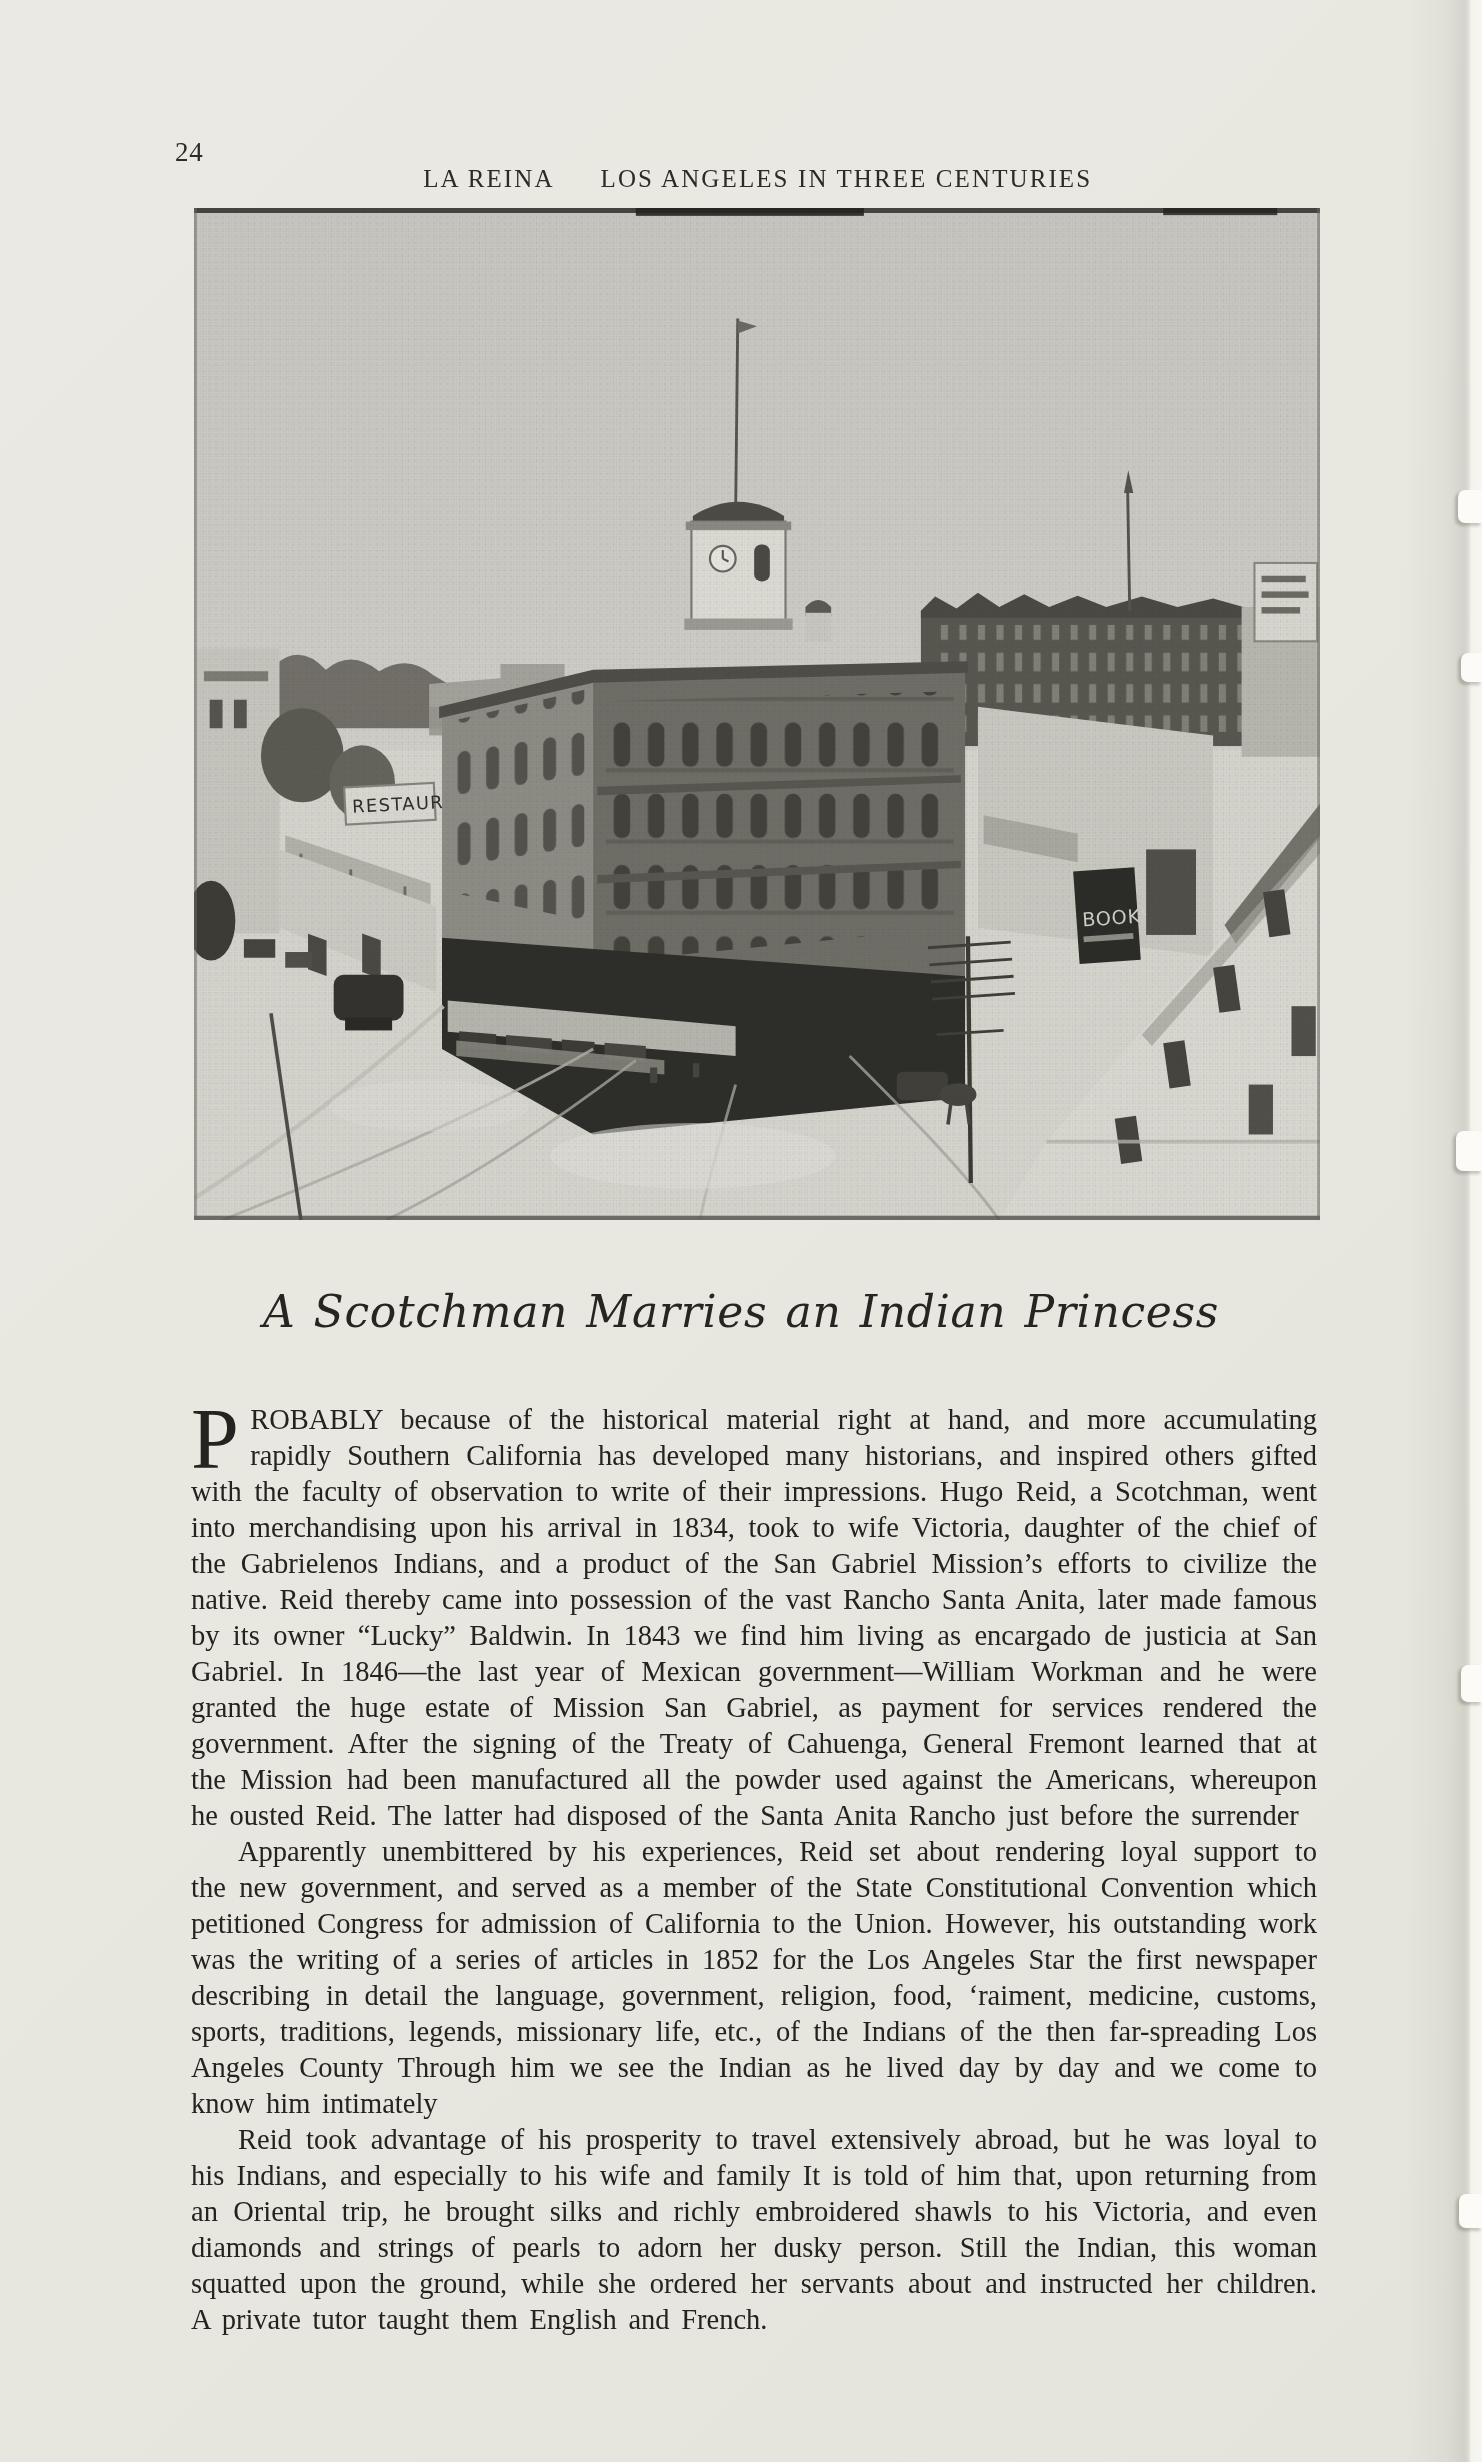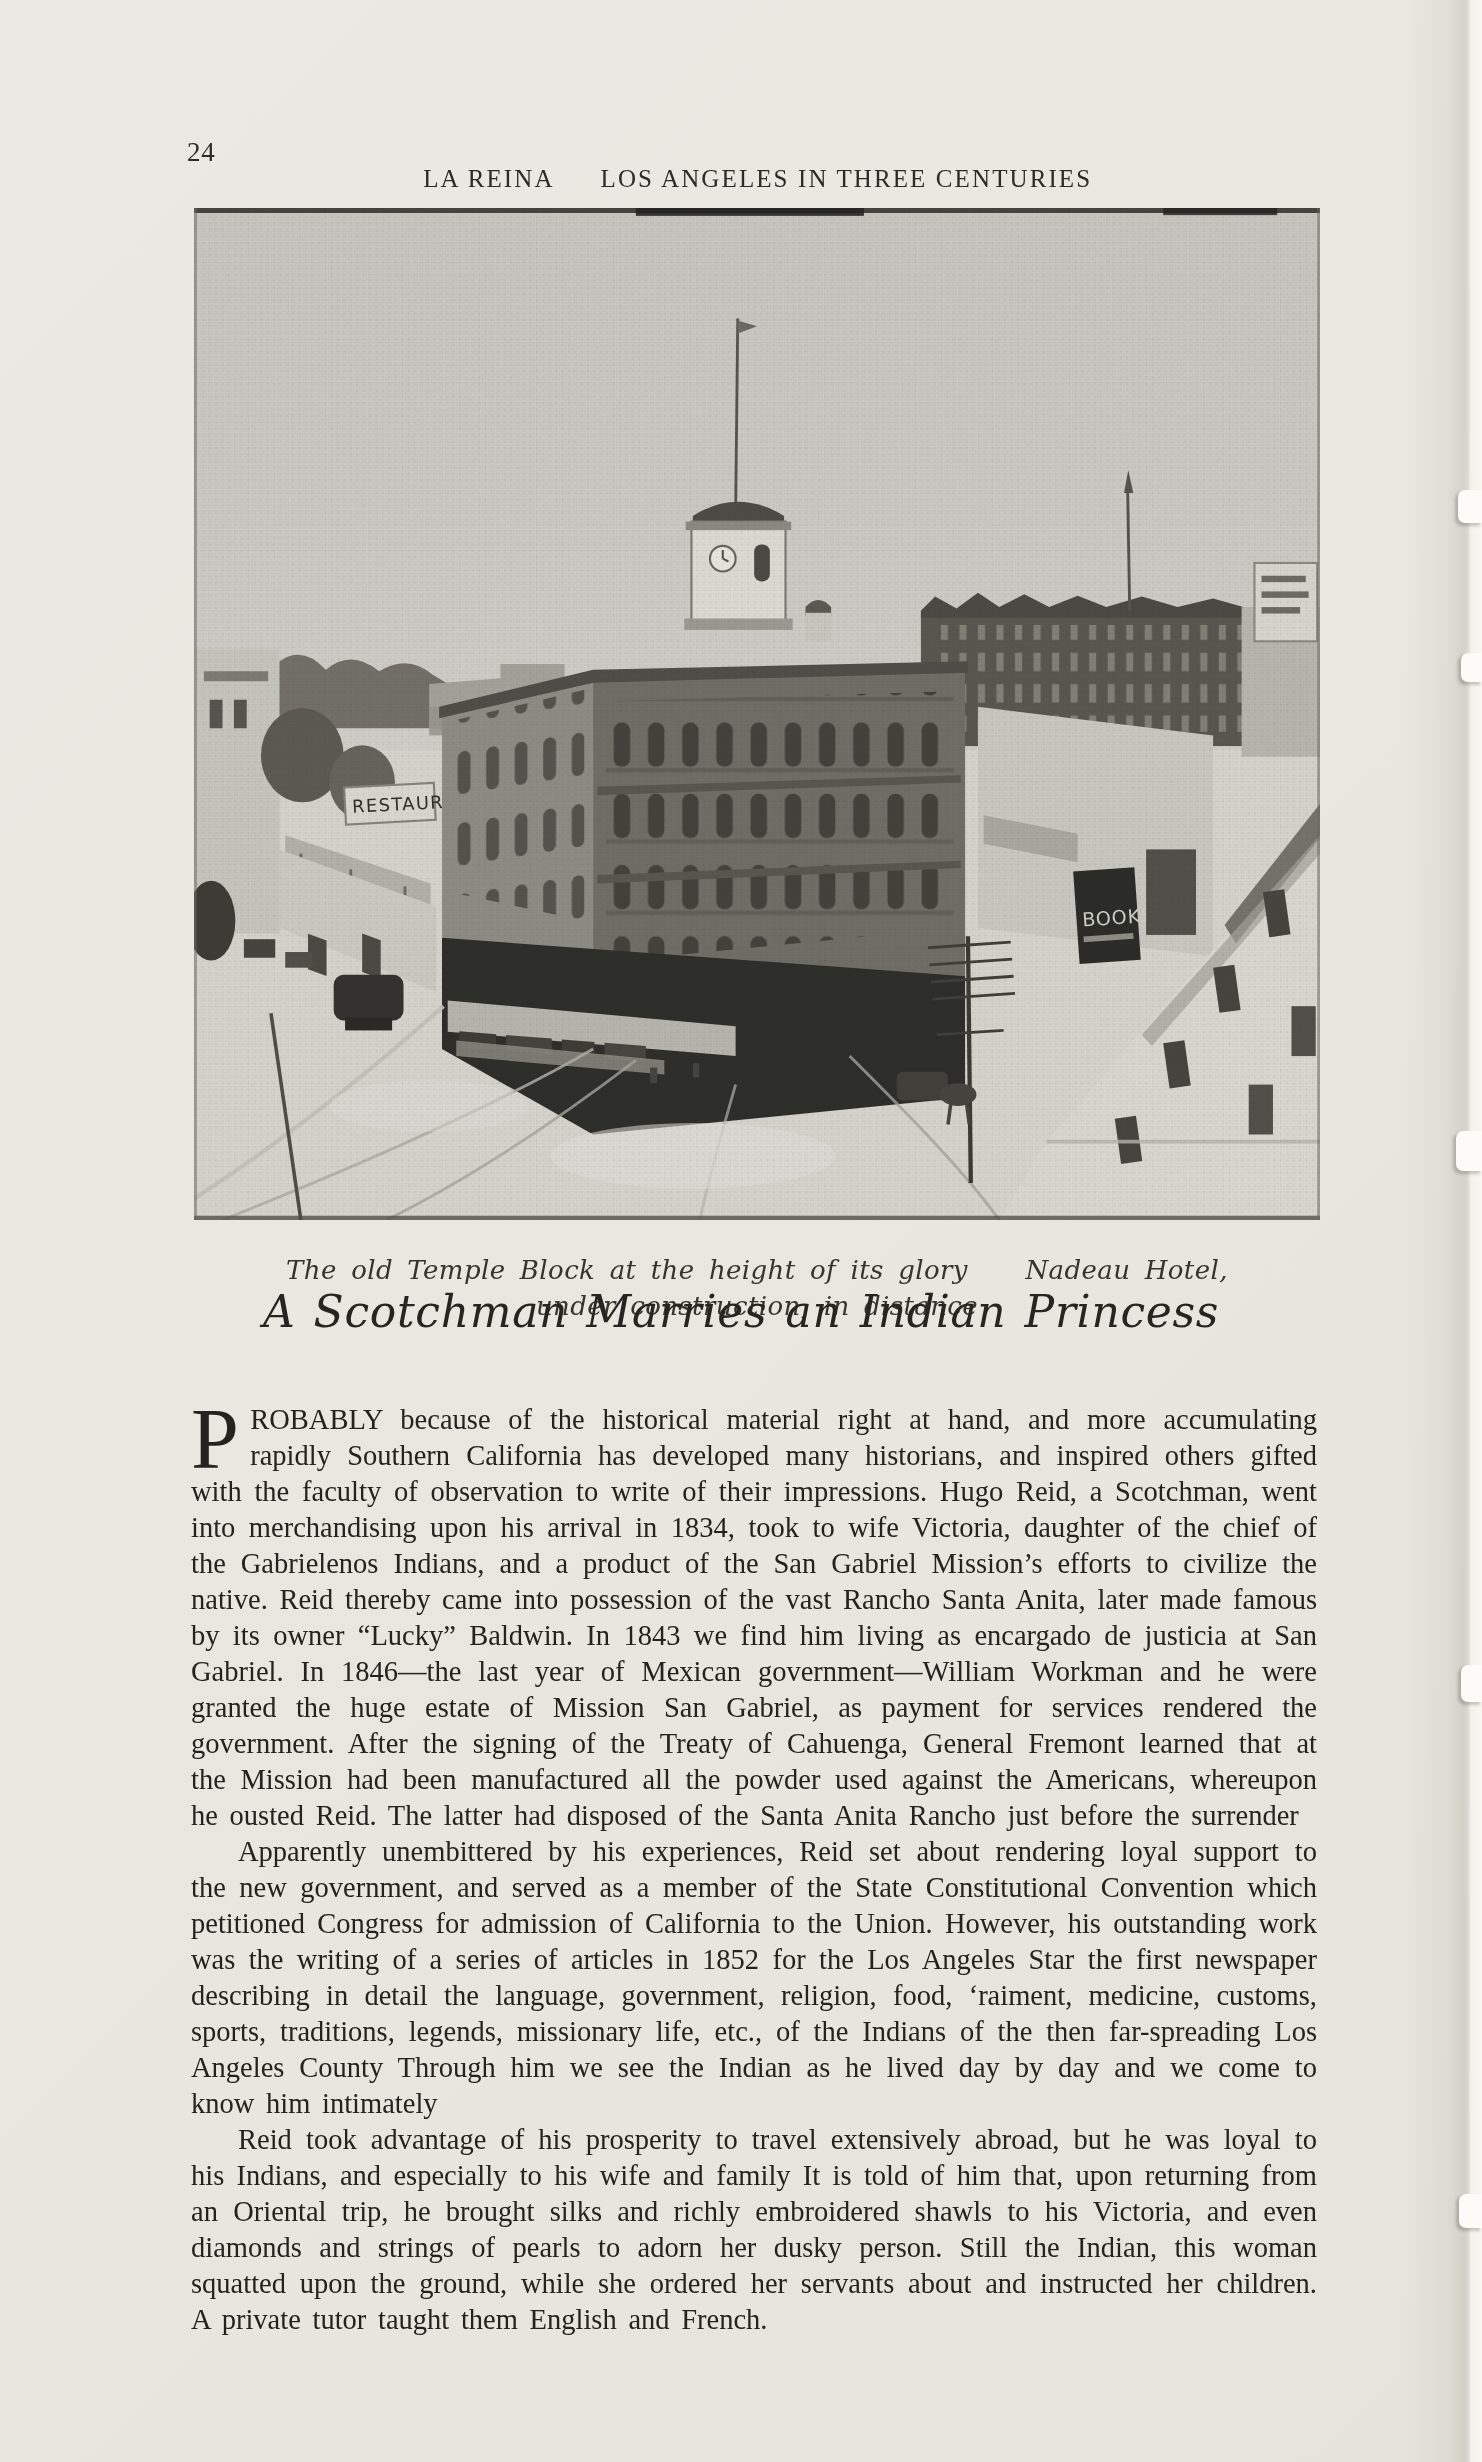--- a/index.html
+++ b/index.html
@@ -8,21 +8,21 @@
     background:linear-gradient(135deg,#eae9e3 0%,#e8e7e0 45%,#e5e4dc 100%);
     font-family:"Liberation Serif", serif;
     color:#24231f;
     position:relative;
     overflow:hidden;
   }
   .page{position:relative;width:1482px;height:2462px;}
 
   
   .page-number{
-    position:absolute;left:187px;top:137px;
+    position:absolute;left:175px;top:137px;
     font-size:27px;letter-spacing:0.7px;color:#2c2b27;
   }
   .running-head{
     position:absolute;left:0;right:0;top:137px;
     text-align:center;font-size:25px;letter-spacing:2.1px;color:#2c2b27;
     white-space:pre;
   }
   .running-head .book-title{margin-right:46px;}
 
   
@@ -261,24 +261,20 @@
 
       <rect x="0" y="0" width="1580" height="7" fill="#2e2d29" opacity="0.85"></rect>
       <rect x="620" y="0" width="320" height="11" fill="#242320" opacity="0.9"></rect>
       <rect x="1360" y="0" width="160" height="10" fill="#242320" opacity="0.85"></rect>
       <rect x="0" y="1414" width="1580" height="6" fill="#4a4944" opacity="0.75"></rect>
       <rect x="0" y="0" width="4" height="1420" fill="#6a6963" opacity="0.55"></rect>
       <rect x="1576" y="0" width="4" height="1420" fill="#6a6963" opacity="0.55"></rect>
     </svg>
   </div>
 
-  <div class="caption">
-    <div class="line">The old Temple Block at the height of its glory    Nadeau Hotel,</div>
-    <div class="line">under construction, in distance</div>
-  </div>
 
   <h1 class="section-title">A Scotchman Marries an Indian Princess</h1>
 
   <div class="article">
     <p><span class="dropcap">P</span><span>ROBABLY because of the historical material right at hand, and more accumulating rapidly Southern California has developed many historians, and inspired others gifted with the faculty of observation to write of their impressions.  Hugo Reid, a Scotchman, went into merchandising upon his arrival in 1834, took to wife Victoria, daughter of the chief of the Gabrielenos Indians, and a product of the San Gabriel Mission’s efforts to civilize the native.  Reid thereby came into possession of the vast Rancho Santa Anita, later made famous by its owner “Lucky” Baldwin.  In 1843 we find him living as encargado de justicia at San Gabriel.  In 1846—the last year of Mexican government—William Workman and he were granted the huge estate of Mission San Gabriel, as payment for services rendered the government.  After the signing of the Treaty of Cahuenga, General Fremont learned that at the Mission had been manufactured all the powder used against the Americans, whereupon he ousted Reid.  The latter had disposed of the Santa Anita Rancho just before the surrender</span></p>
     <p class="indent"><span>Apparently unembittered by his experiences, Reid set about rendering loyal support to the new government, and served as a member of the State Constitutional Convention which petitioned Congress for admission of California to the Union.  However, his outstanding work was the writing of a series of articles in 1852 for the Los Angeles Star  the first newspaper  describing in detail the language, government, religion, food, ‘raiment, medicine, customs, sports, traditions, legends, missionary life, etc., of the Indians of the then far-spreading Los Angeles County   Through him we see the Indian as he lived day by day  and we come to know him intimately</span></p>
     <p class="indent"><span>Reid took advantage of his prosperity to travel extensively abroad, but he was loyal to his Indians, and especially to his wife and family  It is told of him that, upon returning from an Oriental trip, he brought silks and richly embroidered shawls to his Victoria, and even diamonds and strings of pearls to adorn her dusky person.  Still the Indian, this woman squatted upon the ground, while she ordered her servants about and instructed her children.  A private tutor taught them English and French.</span></p>
   </div>
 
   <div class="edge-shade"></div>

